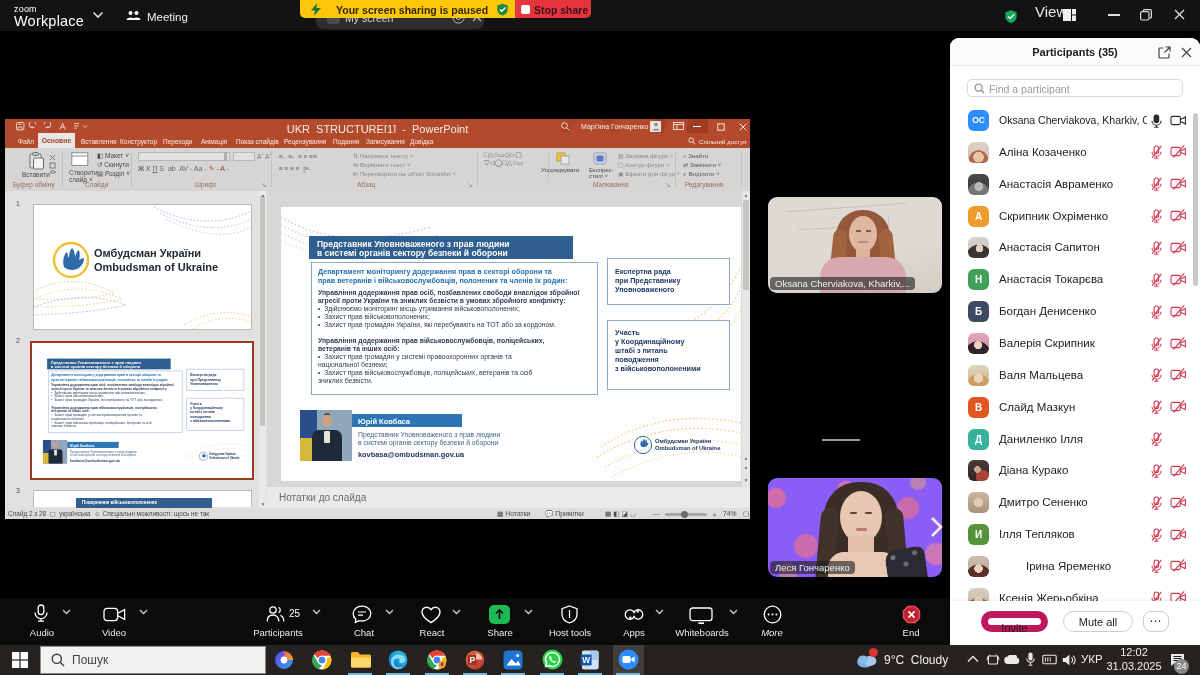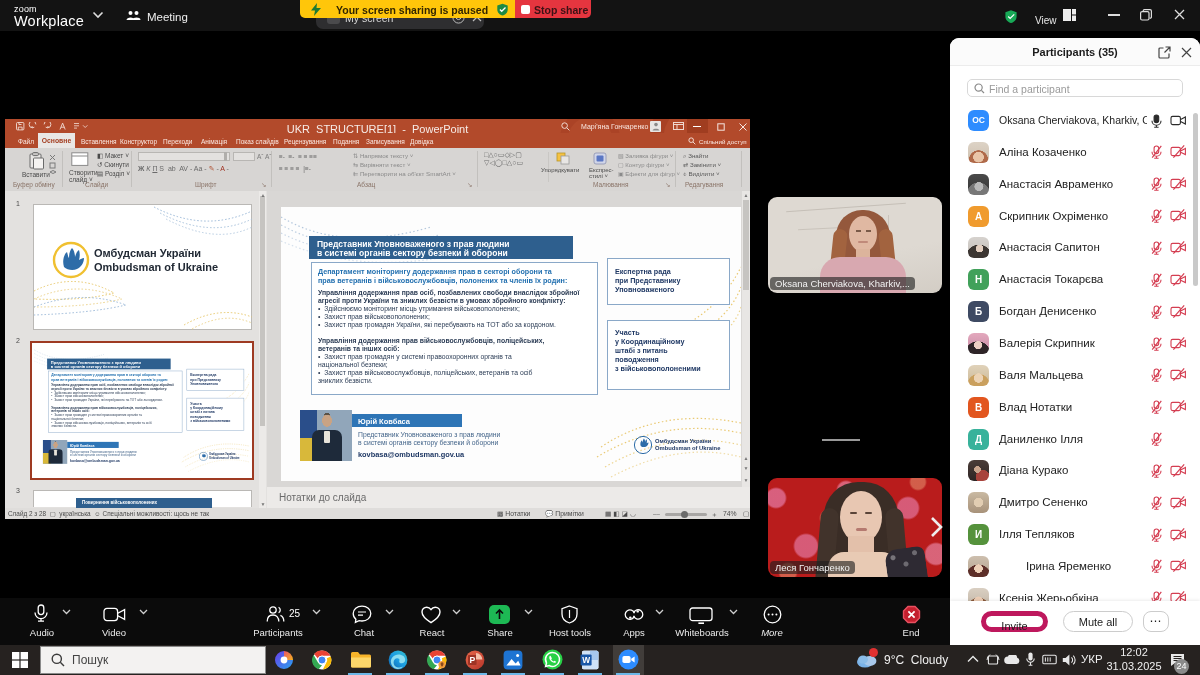--- a/index.html
+++ b/index.html
@@ -23,21 +23,21 @@
     <circle cx="10.5" cy="3" r="2"></circle>
     <path d="M0.5 10 C0.5 6.5 8.5 6.5 8.5 10 Z"></path>
     <path d="M6.5 10 C6.5 6.8 14.5 6.8 14.5 10 Z"></path>
   </svg>
 <div class="abs" style="left:147px;top:11px;color:#eee;font-size:11.5px;">Meeting</div>
 
 <svg class="abs" style="left:1004px;top:9px;" width="14" height="15" viewBox="0 0 20 20">
     <path d="M10 1 L18 4 V10 C18 15 14 18.4 10 19.4 C6 18.4 2 15 2 10 V4 Z" fill="#18a957"></path>
     <path d="M6 10 l2.8 2.8 L14.6 7" stroke="#fff" stroke-width="1.8" fill="none"></path>
   </svg>
-<div class="abs" style="left:1035px;top:15px;color:#e8e8e8;font-size:10px;">View</div>
+<div class="abs" style="left:1035px;top:3px;color:#e8e8e8;font-size:15px;">View</div>
 <svg class="abs" style="left:1063px;top:9px;" width="13" height="12" viewBox="0 0 13 12">
     <rect x="0" y="0" width="8" height="12" fill="#eee"></rect>
     <rect x="9" y="0" width="4" height="5.5" fill="#eee"></rect>
     <rect x="9" y="6.5" width="4" height="5.5" fill="#eee"></rect>
   </svg>
 <div class="abs" style="left:1108px;top:14px;width:12px;height:1.6px;background:#ddd;"></div>
 <svg class="abs" style="left:1140px;top:9px;" width="12" height="12" viewBox="0 0 12 12" fill="none" stroke="#ddd" stroke-width="1.2">
     <rect x="0.6" y="2.6" width="8.4" height="8.4" rx="1.5"></rect>
     <path d="M3.2 2.4 V1.8 a1.2 1.2 0 0 1 1.2-1.2 H10 a1.4 1.4 0 0 1 1.4 1.4 V8 a1.2 1.2 0 0 1-1.2 1.2 H9.6"></path>
   </svg>
@@ -363,21 +363,21 @@
 
   <div style="position:absolute;left:81px;top:19px;width:28px;height:36px;border-radius:14px/18px;background:#e0b8a2;"></div>
   <div style="position:absolute;left:88px;top:33px;width:5px;height:1.6px;background:#7a5a48;"></div>
   <div style="position:absolute;left:98px;top:33px;width:5px;height:1.6px;background:#7a5a48;"></div>
   <div style="position:absolute;left:90px;top:44px;width:10px;height:2.4px;background:#c08a7a;border-radius:1px;"></div>
   <div style="position:absolute;left:88px;top:52px;width:14px;height:10px;background:#dcb49c;"></div>
 
   <div style="position:absolute;left:52px;top:60px;width:86px;height:40px;border-radius:20px 20px 0 0;background:#d8a8b0;"></div>
   <div style="position:absolute;left:2px;bottom:3px;height:13px;padding:0 5px;background:rgba(30,30,30,.62);border-radius:4px;color:#f2f2f2;font-size:9.5px;line-height:13px;">Oksana Cherviakova, Kharkiv,...</div>
 </div>
-<div class="abs" id="vid2" style="left:768px;top:478px;width:174px;height:99px;border-radius:9px;background:#b91c1c;overflow:hidden;">
+<div class="abs" id="vid2" style="left:768px;top:478px;width:174px;height:99px;border-radius:9px;background:#8b5cf6;overflow:hidden;">
   <div style="position:absolute;left:-10px;top:-10px;width:200px;height:120px;background:
     radial-gradient(circle at 18px 30px, rgba(224,112,150,.8) 0 9px, transparent 11px),
     radial-gradient(circle at 48px 78px, rgba(224,112,150,.75) 0 11px, transparent 13px),
     radial-gradient(circle at 88px 22px, rgba(230,130,160,.7) 0 8px, transparent 10px),
     radial-gradient(circle at 150px 40px, rgba(224,112,150,.75) 0 10px, transparent 12px),
     radial-gradient(circle at 178px 86px, rgba(230,130,160,.7) 0 10px, transparent 12px),
     radial-gradient(circle at 120px 100px, rgba(226,120,152,.6) 0 9px, transparent 11px),
     radial-gradient(circle at 70px 50px, rgba(235,160,120,.55) 0 7px, transparent 9px),
     radial-gradient(circle at 160px 14px, rgba(235,160,120,.5) 0 7px, transparent 9px),
     radial-gradient(circle at 30px 104px, rgba(235,160,120,.5) 0 8px, transparent 10px);"></div>
@@ -519,21 +519,21 @@
         <rect x="4.1" y="1" width="4.6" height="7.6" rx="2.3"></rect>
         <path d="M2 6.8 a4.5 4.5 0 0 0 9 0 M6.4 11.4 V13.2 M4.2 13.3 h4.4"></path>
         <path d="M11.3 0.8 L2.2 12.6" stroke-width="1.2"></path>
       </svg>
   <svg style="position:absolute;left:220px;top:264.3px;" width="17" height="13" viewBox="0 0 17 13" fill="none" stroke="#d43d51" stroke-width="1.1">
         <rect x="1" y="2.4" width="9.4" height="8.2" rx="1.6"></rect>
         <path d="M10.6 6 L15.4 3.4 V9.6 L10.6 7.2"></path>
         <path d="M14.2 0.4 L3.4 12.6" stroke-width="1.2"></path>
       </svg>
   <div style="position:absolute;left:18px;top:292.7px;width:21px;height:21px;border-radius:6px;background:#e2561f;color:#fff;font-weight:bold;font-size:10px;text-align:center;line-height:21px;">В</div>
-  <div style="position:absolute;left:49px;top:296.7px;font-size:11.5px;color:#222;white-space:nowrap;">Влад Нотатки</div>
+  <div style="position:absolute;left:49px;top:296.7px;font-size:11.5px;color:#222;white-space:nowrap;">Слайд Мазкун</div>
   <svg style="position:absolute;left:200px;top:296.2px;" width="13" height="14" viewBox="0 0 13 14" fill="none" stroke="#d43d51" stroke-width="1.1">
         <rect x="4.1" y="1" width="4.6" height="7.6" rx="2.3"></rect>
         <path d="M2 6.8 a4.5 4.5 0 0 0 9 0 M6.4 11.4 V13.2 M4.2 13.3 h4.4"></path>
         <path d="M11.3 0.8 L2.2 12.6" stroke-width="1.2"></path>
       </svg>
   <svg style="position:absolute;left:220px;top:296.2px;" width="17" height="13" viewBox="0 0 17 13" fill="none" stroke="#d43d51" stroke-width="1.1">
         <rect x="1" y="2.4" width="9.4" height="8.2" rx="1.6"></rect>
         <path d="M10.6 6 L15.4 3.4 V9.6 L10.6 7.2"></path>
         <path d="M14.2 0.4 L3.4 12.6" stroke-width="1.2"></path>
       </svg>
@@ -602,21 +602,21 @@
   <svg style="position:absolute;left:220px;top:487.2px;" width="17" height="13" viewBox="0 0 17 13" fill="none" stroke="#d43d51" stroke-width="1.1">
         <rect x="1" y="2.4" width="9.4" height="8.2" rx="1.6"></rect>
         <path d="M10.6 6 L15.4 3.4 V9.6 L10.6 7.2"></path>
         <path d="M14.2 0.4 L3.4 12.6" stroke-width="1.2"></path>
       </svg>
   </div>
 
   <div style="position:absolute;left:243px;top:75px;width:5px;height:173px;background:#c9c9c9;border-radius:3px;"></div>
 
   <div style="position:absolute;left:0;top:563px;width:250px;height:44px;background:#fff;box-shadow:0 -1px 3px rgba(0,0,0,.08);"></div>
-  <div style="position:absolute;left:31px;top:573px;width:67px;height:21px;border:5px solid #be185d;border-radius:11px;text-align:center;line-height:20px;font-size:11px;color:#1c1c1c;">Invite</div>
+  <div style="position:absolute;left:31px;top:573px;width:67px;height:21px;border:7px solid #be185d;border-radius:11px;text-align:center;line-height:20px;font-size:11px;color:#1c1c1c;">Invite</div>
   <div style="position:absolute;left:113px;top:573px;width:70px;height:21px;border:1px solid #ccc;border-radius:11px;text-align:center;line-height:20px;font-size:11px;color:#1c1c1c;">Mute all</div>
   <div style="position:absolute;left:193px;top:573px;width:26px;height:21px;border:1px solid #ccc;border-radius:8px;text-align:center;line-height:18px;font-size:12px;color:#1c1c1c;letter-spacing:1px;">⋯</div>
 </div>
 
 <div class="abs" id="toolbar" style="left:0;top:598px;width:950px;height:47px;background:#0b0b0b;">
   <style>
     .tlabel { position:absolute; top:29px; font-size:9.5px; color:#ececec; text-align:center; white-space:nowrap; transform:translateX(-50%); }
     .chev { position:absolute; top:11px; }
   </style>
 

